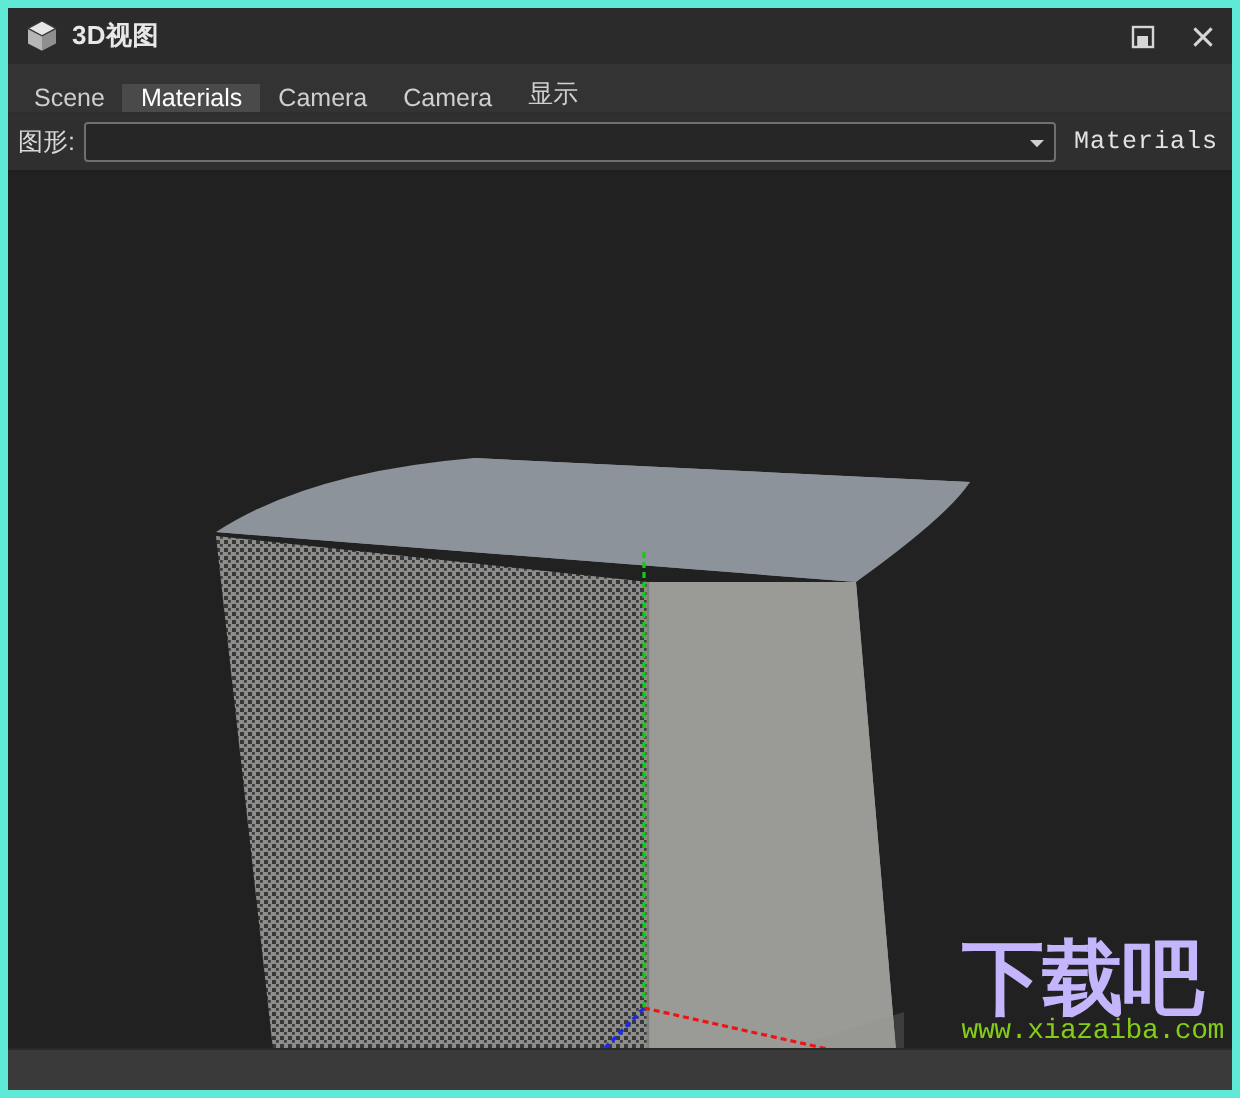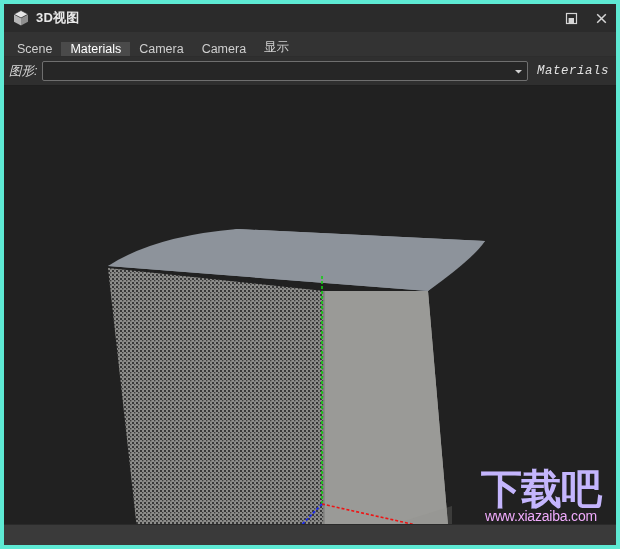--- a/index.html
+++ b/index.html
@@ -91,21 +91,20 @@
   }
 
   
   .toolbar {
     height: 29px;
     background: #2f2f2f;
     display: flex;
     align-items: center;
     box-sizing: border-box;
     border-bottom: 1px solid #1f1f1f;
-    font-style: italic;
   }
   .tb-label {
     color: #d8d8d8;
     font-size: 12.5px;
     margin-left: 5px;
     margin-right: 5px;
     white-space: nowrap;
     flex: none;
   }
   .combo {
@@ -174,25 +173,26 @@
   }
   .wm-cjk {
     color: #c4b5fd;
     font-size: 41px;
     line-height: 40px;
     font-weight: bold;
     letter-spacing: -1px;
     font-family: "DejaVu Sans", sans-serif;
   }
   .wm-url {
-    color: #f0abfc;
+    color: #84cc16;
     font-size: 14px;
     line-height: 15px;
     letter-spacing: -0.2px;
-    font-family: Liberation Sans, sans-serif;
+    font-family: Liberation Mono, monospace;
+    text-align: right;
   }
 
   
   .statusbar {
     height: 22px;
     background: #3a3a3a;
     border-top: 1px solid #2a2a2a;
     box-sizing: border-box;
     display: flex;
     align-items: center;

